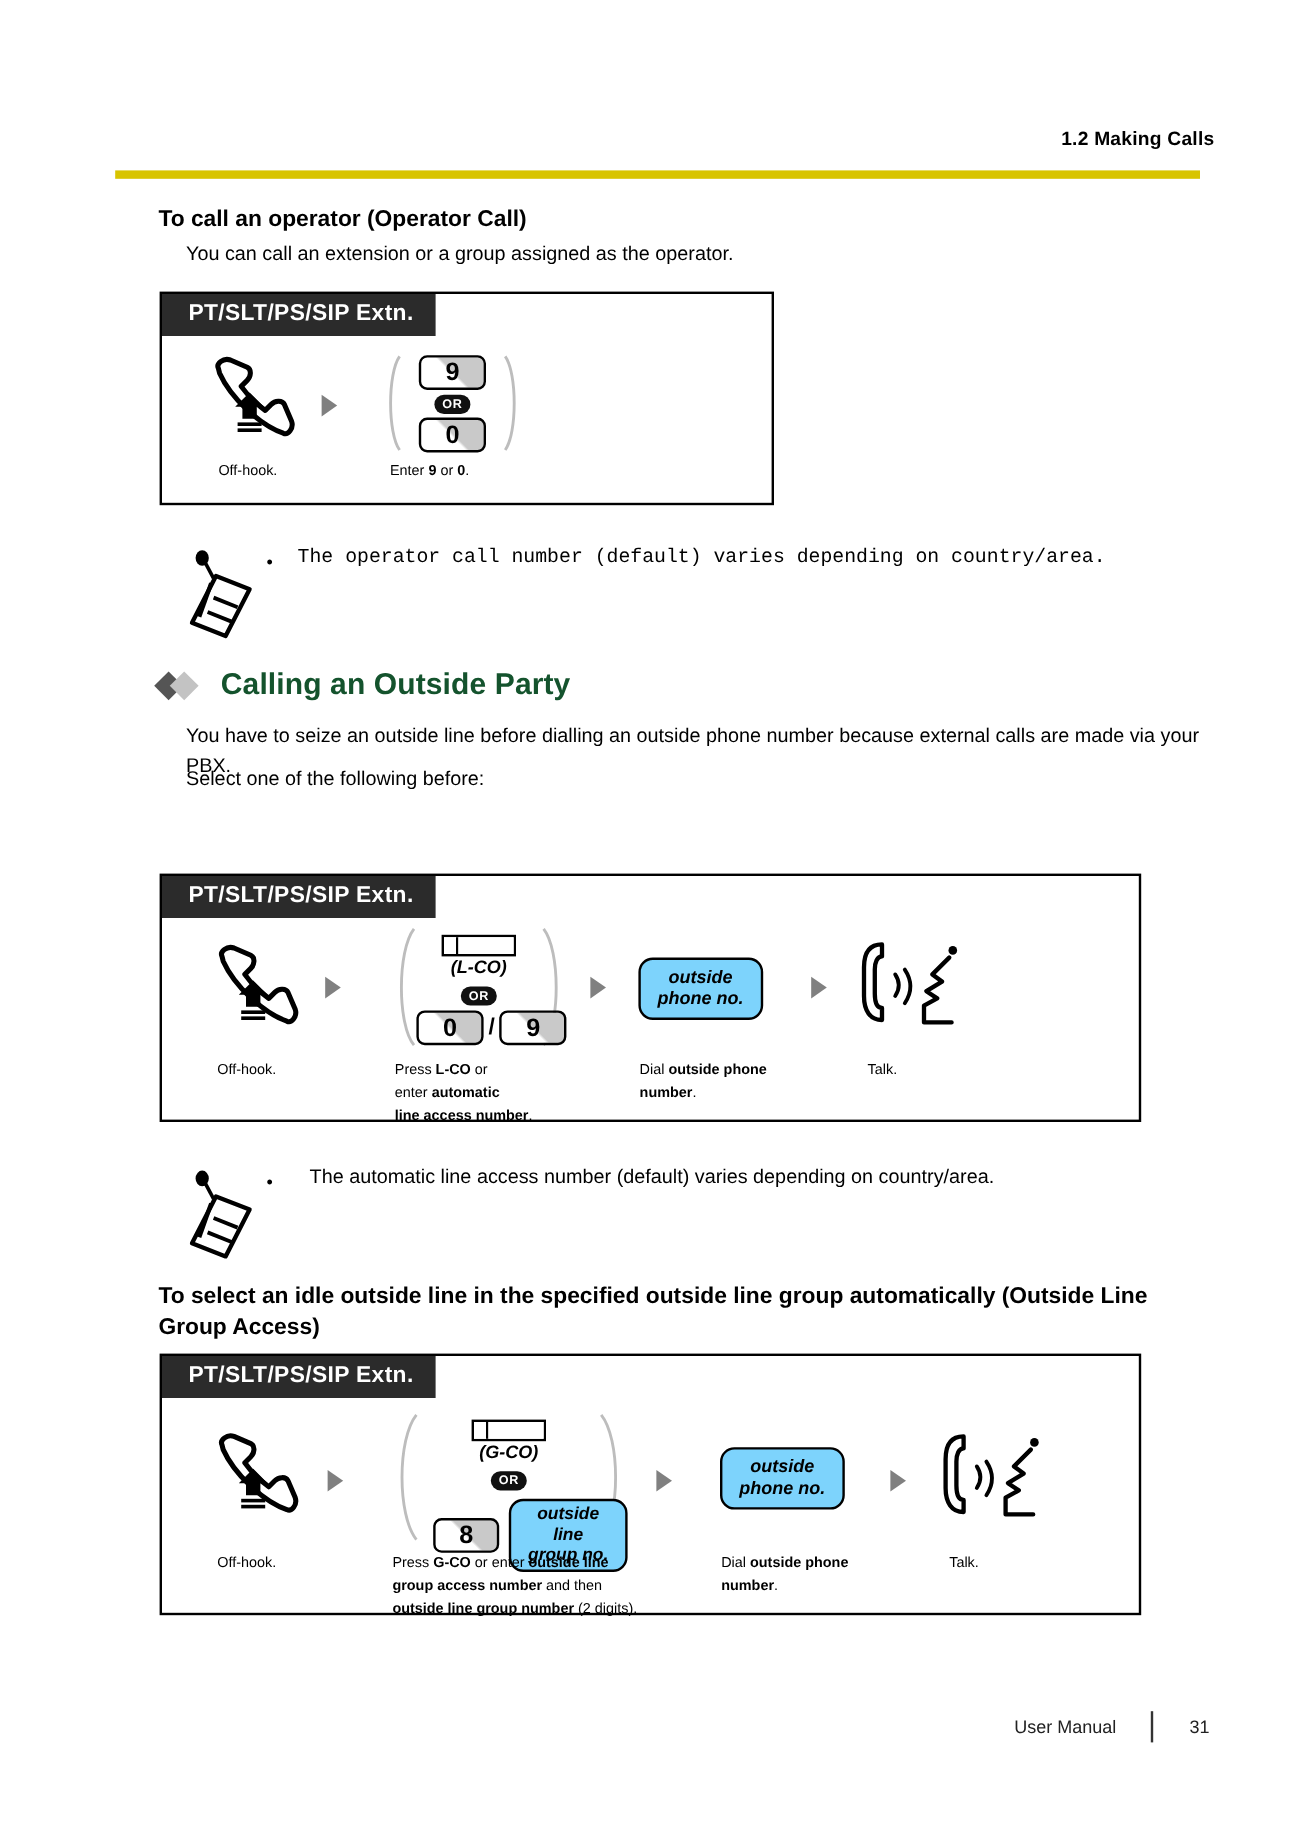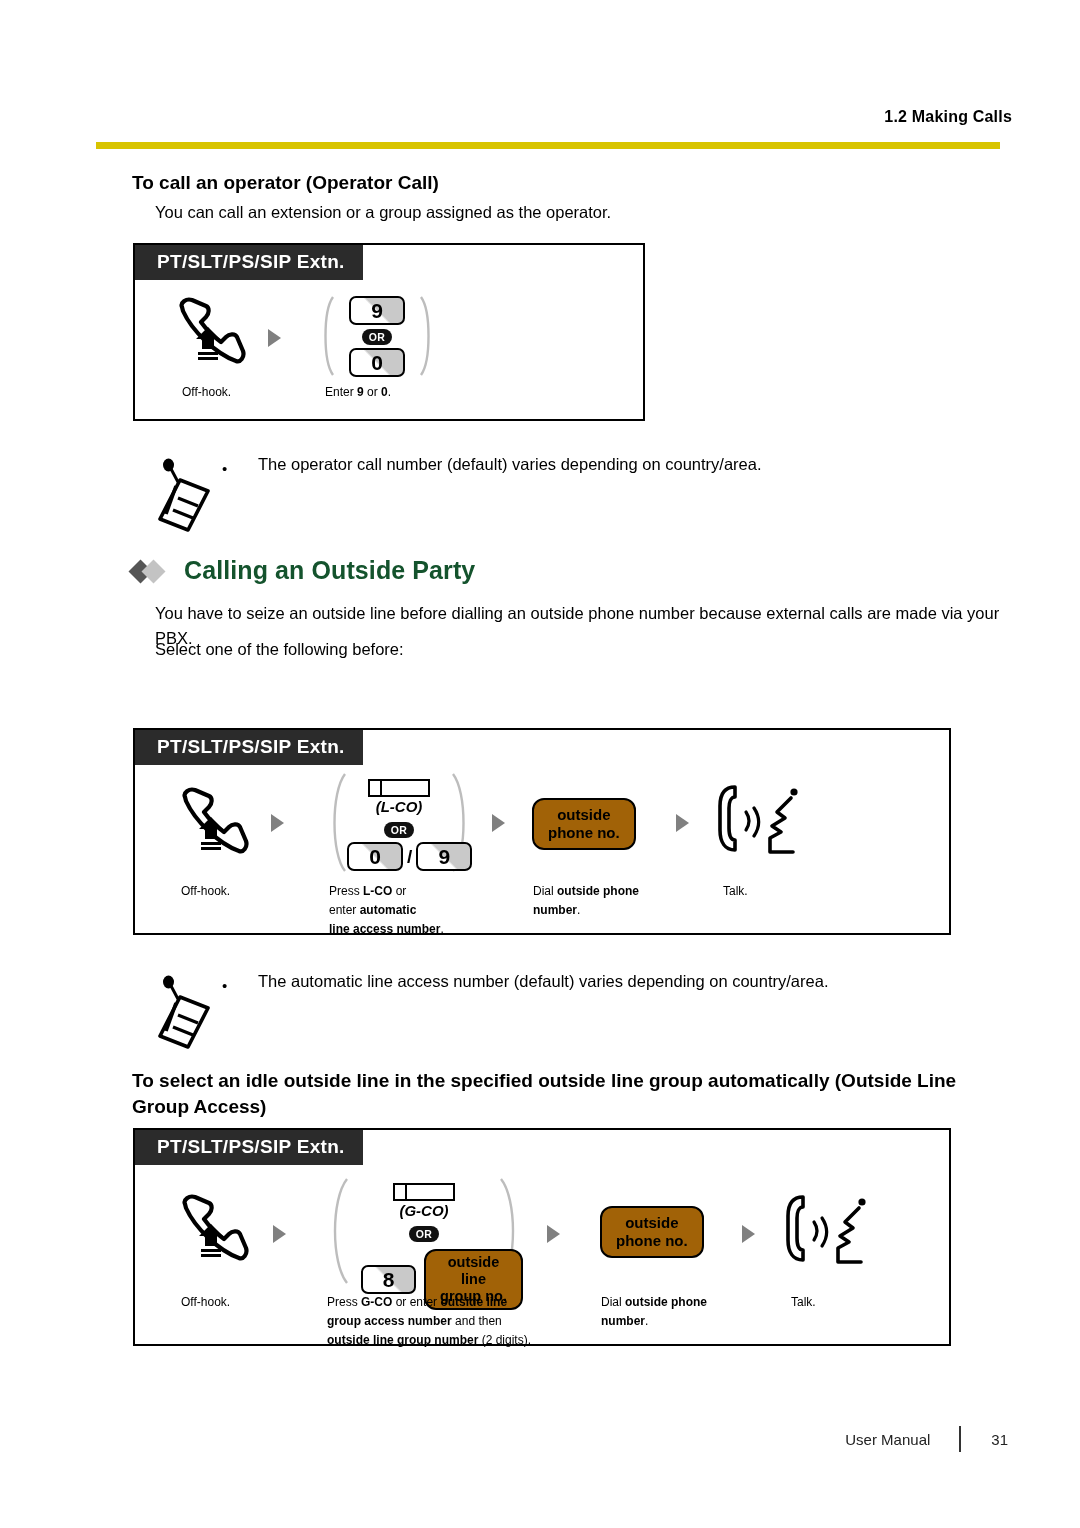--- a/index.html
+++ b/index.html
@@ -115,23 +115,24 @@
   .cokey .led { width: 12px; border-right: 2px solid #000; background: #fff; }
   .cokey .body { flex: 1; background: #fff; }
   .colabel {
     font-size: 15px; font-style: italic; font-weight: bold;
     text-align: center; margin-top: 1px;
   }
 
   
   .rbox {
     border: 2px solid #000; border-radius: 12px;
-    background: #a16207; text-align: center;
+    background: #7dd3fc; text-align: center;
     font-size: 15px; font-weight: bold; line-height: 18px;
     padding: 6px 14px;
+    font-style: italic;
   }
 
   
   .note-icon { position: absolute; }
   .note-bullet {
     position: absolute; font-size: 15px; line-height: 1;
   }
   .note-text {
     position: absolute; font-size: 16.5px; line-height: 24px;
   }
@@ -208,21 +209,21 @@
         <path d="M26 40 L46 48"></path>
         <path d="M21 52 L41 60"></path>
       </g>
       <g fill="none" stroke="#000" stroke-width="3">
         <path d="M26 24 L18 9"></path>
       </g>
       <ellipse cx="16.5" cy="7" rx="5.5" ry="6.5" fill="#000"></ellipse>
     </svg>
   </div>
   <div class="note-bullet" style="left:222px; top:461px;">•</div>
-  <div class="note-text" style="left:258px; top:452px; width:760px;">The operator call number (default) varies depending on country/area.</div>
+  <div class="note-text" style="left:248px; top:452px; width:760px;font-family:Liberation Mono, monospace;">The operator call number (default) varies depending on country/area.</div>
 
   <div class="sec-head">
     <span class="dia-wrap">
       <span class="dia a"></span>
       <span class="dia b"></span>
     </span>
     <span class="sec-head-text">Calling an Outside Party</span>
   </div>
 
   <div class="para" style="left:155px; top:601px; width:860px;">You have to seize an outside line before dialling an outside phone number because external calls are made via your PBX.</div>

